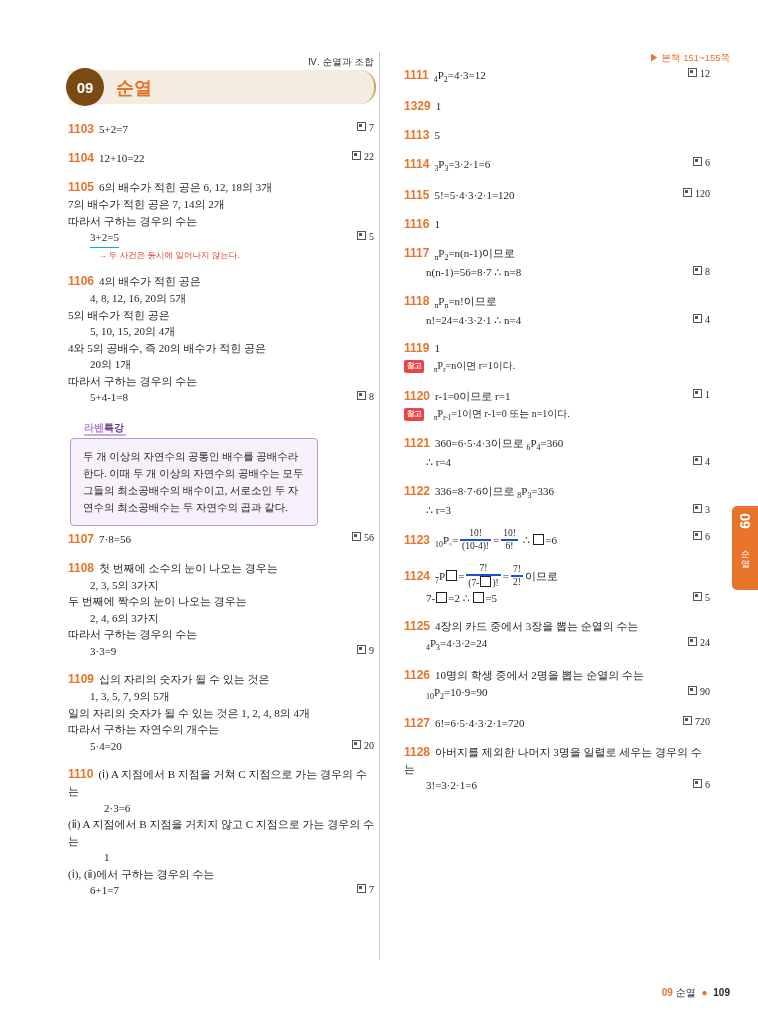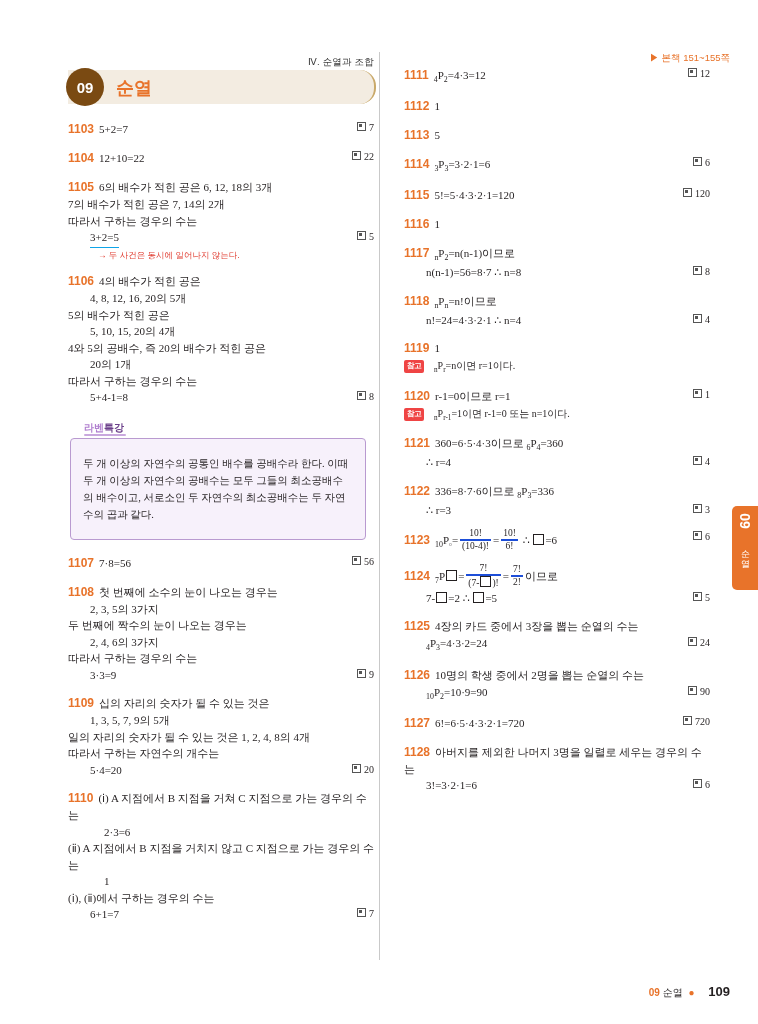--- a/index.html
+++ b/index.html
@@ -165,22 +165,22 @@
     font-size: 8.5px;
     font-family: "Liberation Sans", sans-serif;
     display: block;
     padding-left: 30px;
     margin-top: 1px;
   }
 
   
   .tip-wrap {
     position: relative;
-    margin: 8px 0 14px 2px;
-    width: 296px;
+    margin: 8px 0 4px 2px;
+    width: 248px;
   }
   .tip-tag {
     font-family: "Liberation Sans", sans-serif;
     font-size: 10px;
     font-weight: bold;
     color: #8a5ea8;
     margin-left: 14px;
     position: relative;
     display: inline-block;
   }
@@ -193,21 +193,21 @@
     right: -2px;
     bottom: -1px;
     height: 2px;
     background: #c9a8de;
     border-radius: 2px;
   }
   .tip-box {
     border: 1px solid #b99ad0;
     background: #f7f1fb;
     border-radius: 4px;
-    padding: 16px 12px;
+    padding: 9px 12px;
     font-size: 10.5px;
     line-height: 1.62;
     margin-top: 3px;
     color: #231f20;
   }
 
   
   .hint-line {
     position: relative;
     font-size: 10px;
@@ -264,21 +264,21 @@
   .footer {
     position: absolute;
     right: 28px;
     bottom: 24px;
     font-family: "Liberation Sans", sans-serif;
     font-size: 10px;
     color: #231f20;
   }
   .footer .f-unit { color: #e8732a; font-weight: bold; }
   .footer .f-sep { color: #e8732a; margin: 0 3px; }
-  .footer .f-page { font-size: 13px; font-weight: bold; margin-left: 8px; }
+  .footer .f-page { font-size: 10px; font-weight: bold; margin-left: 0; }
 
   
   .frac {
     display: inline-block;
     vertical-align: middle;
     text-align: center;
     font-size: 9.5px;
     line-height: 1.15;
     margin: 0 2px;
     position: relative;
@@ -406,21 +406,21 @@
 
     <div class="item">
       <div class="first-line-wrap">
         <span class="num">1111</span><span class="body-inline"><sub>4</sub>P<sub>2</sub>=4·3=12</span>
         <span class="ans"><span class="sq"></span><span>12</span></span>
       </div>
     </div>
 
     <div class="item">
       <div class="first-line-wrap">
-        <span class="num">1112</span><span class="body-inline">1</span>
+        <span class="num">1329</span><span class="body-inline">1</span>
       </div>
     </div>
 
     <div class="item">
       <div class="first-line-wrap">
         <span class="num">1113</span><span class="body-inline">5</span>
       </div>
     </div>
 
     <div class="item">

